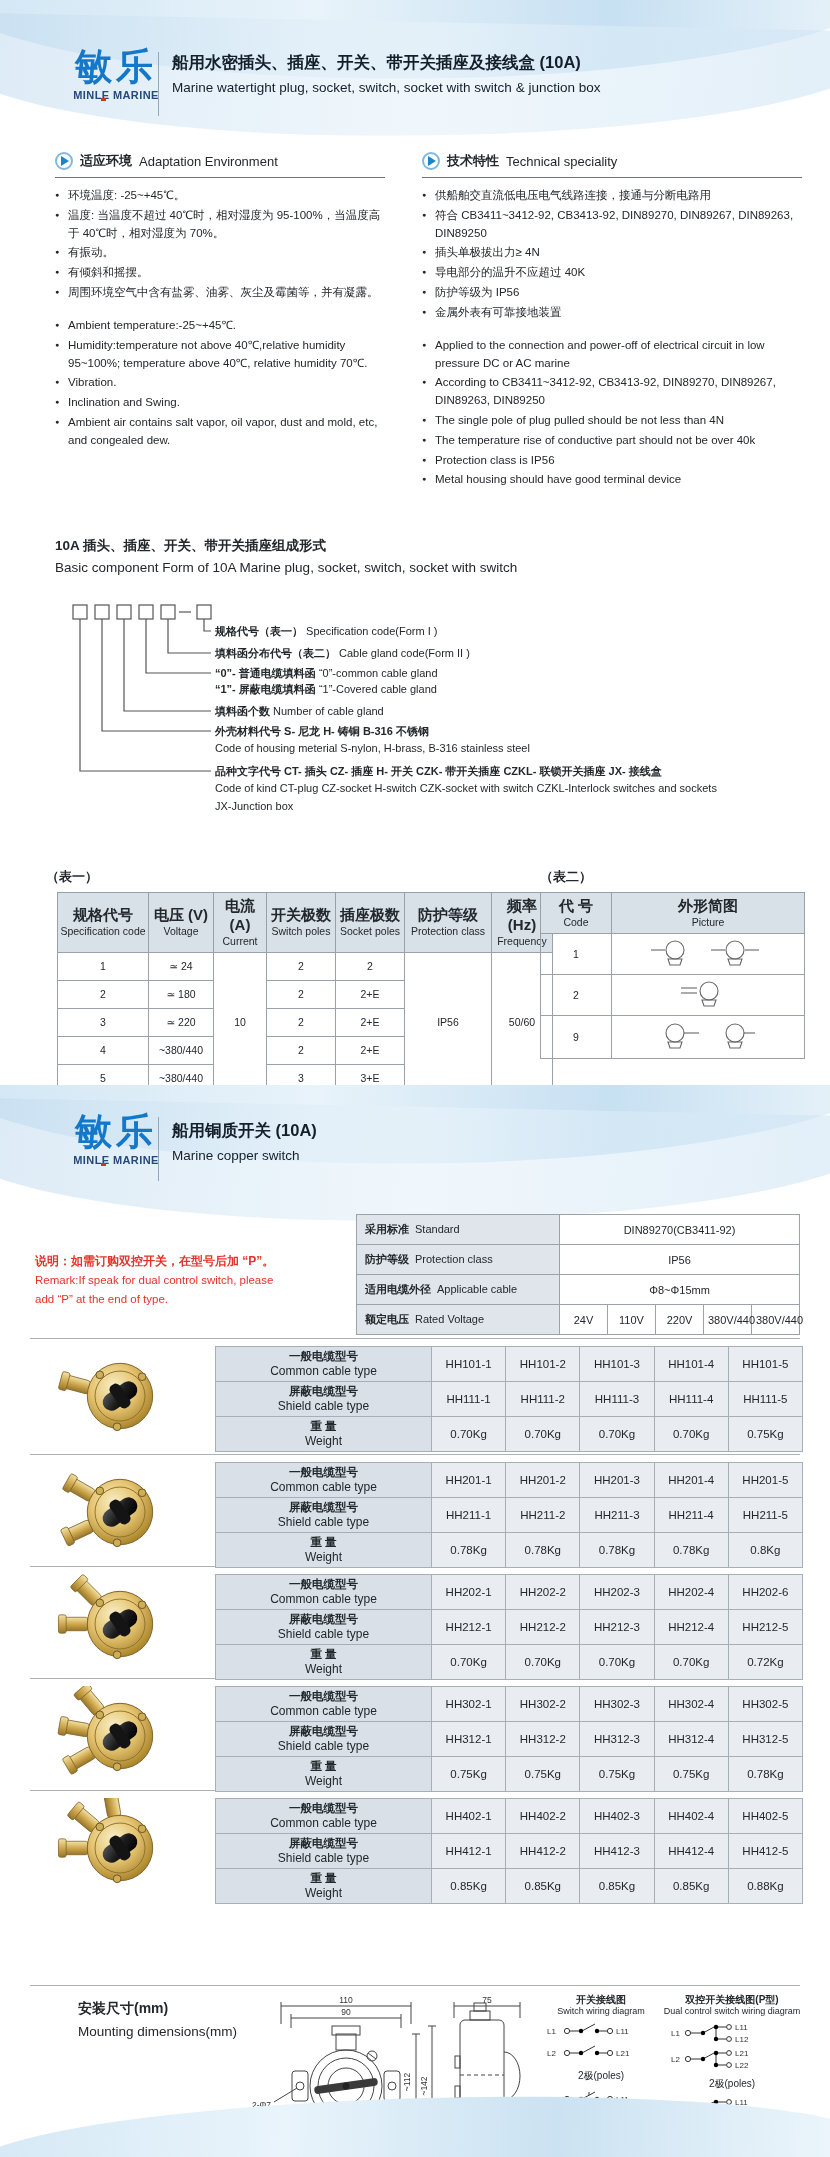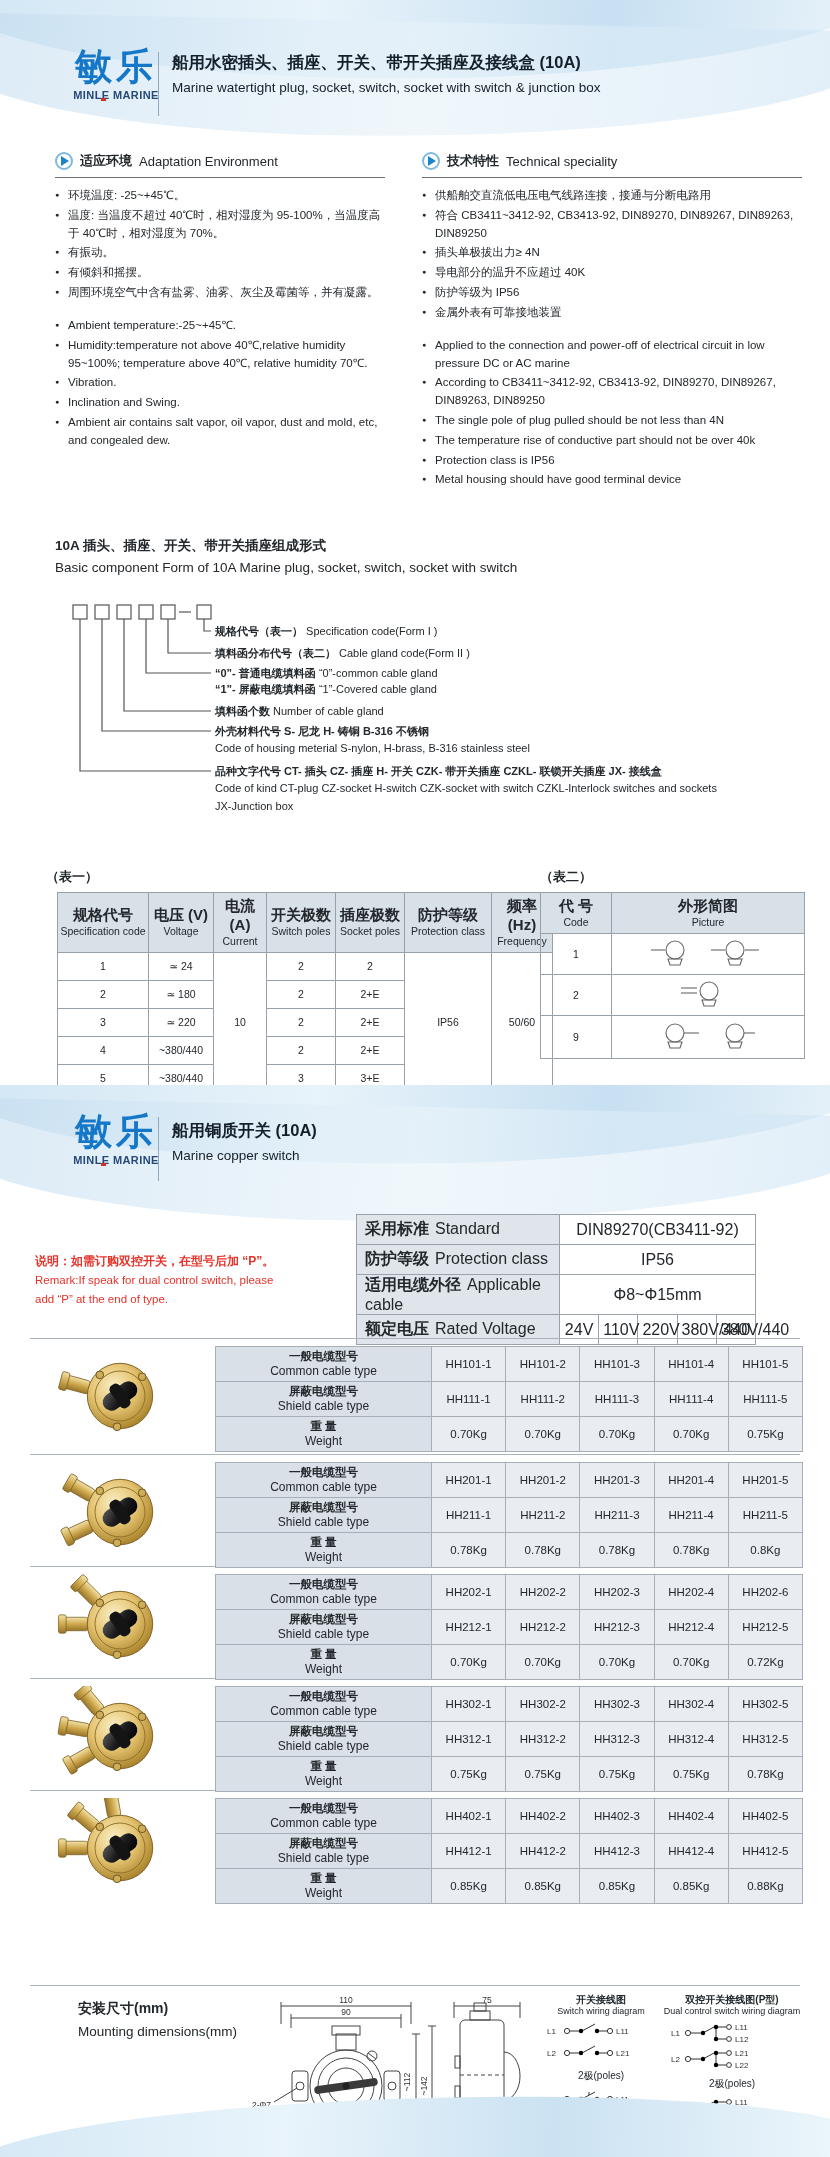--- a/index.html
+++ b/index.html
@@ -50,21 +50,21 @@
 
   
   .ctable{border-collapse:collapse;font-size:10.5px;text-align:center;color:#23282c;}
   .ctable td{border:1px solid #98a1a9;padding:2px 3px;height:23px;}
   .ctable tr.head td{background:#d8e0e8;padding:4px 2px;}
   .czh{font-weight:bold;font-size:15px;display:block;line-height:1.25;}
   .cen{font-size:10.5px;display:block;line-height:1.25;}
   .tcap{font-size:13px;font-weight:bold;}
 
   
-  .spectable{border-collapse:collapse;font-size:16px;text-align:center;table-layout:fixed;width:400px;}
+  .spectable{border-collapse:collapse;font-size:11px;text-align:center;table-layout:fixed;width:444px;}
   .spectable td{border:1px solid #9aa3ab;height:29px;padding:0 4px;}
   .spectable .sl{background:#dfe5ea;text-align:left;padding-left:8px;}
   .sl .zh{font-weight:bold;margin-right:6px;}
   .remark{color:#e5332a;font-size:11.5px;line-height:1.6;}
   .remark .rzh{font-weight:bold;font-size:12px;}
 
   
   .ptable{border-collapse:collapse;font-size:11.5px;text-align:center;table-layout:fixed;width:588px;}
   .ptable td{border:1px solid #a6afb7;height:32px;background:#e9edf1;}
   .ptable .pl{background:#d9e0e7;width:213px;}

